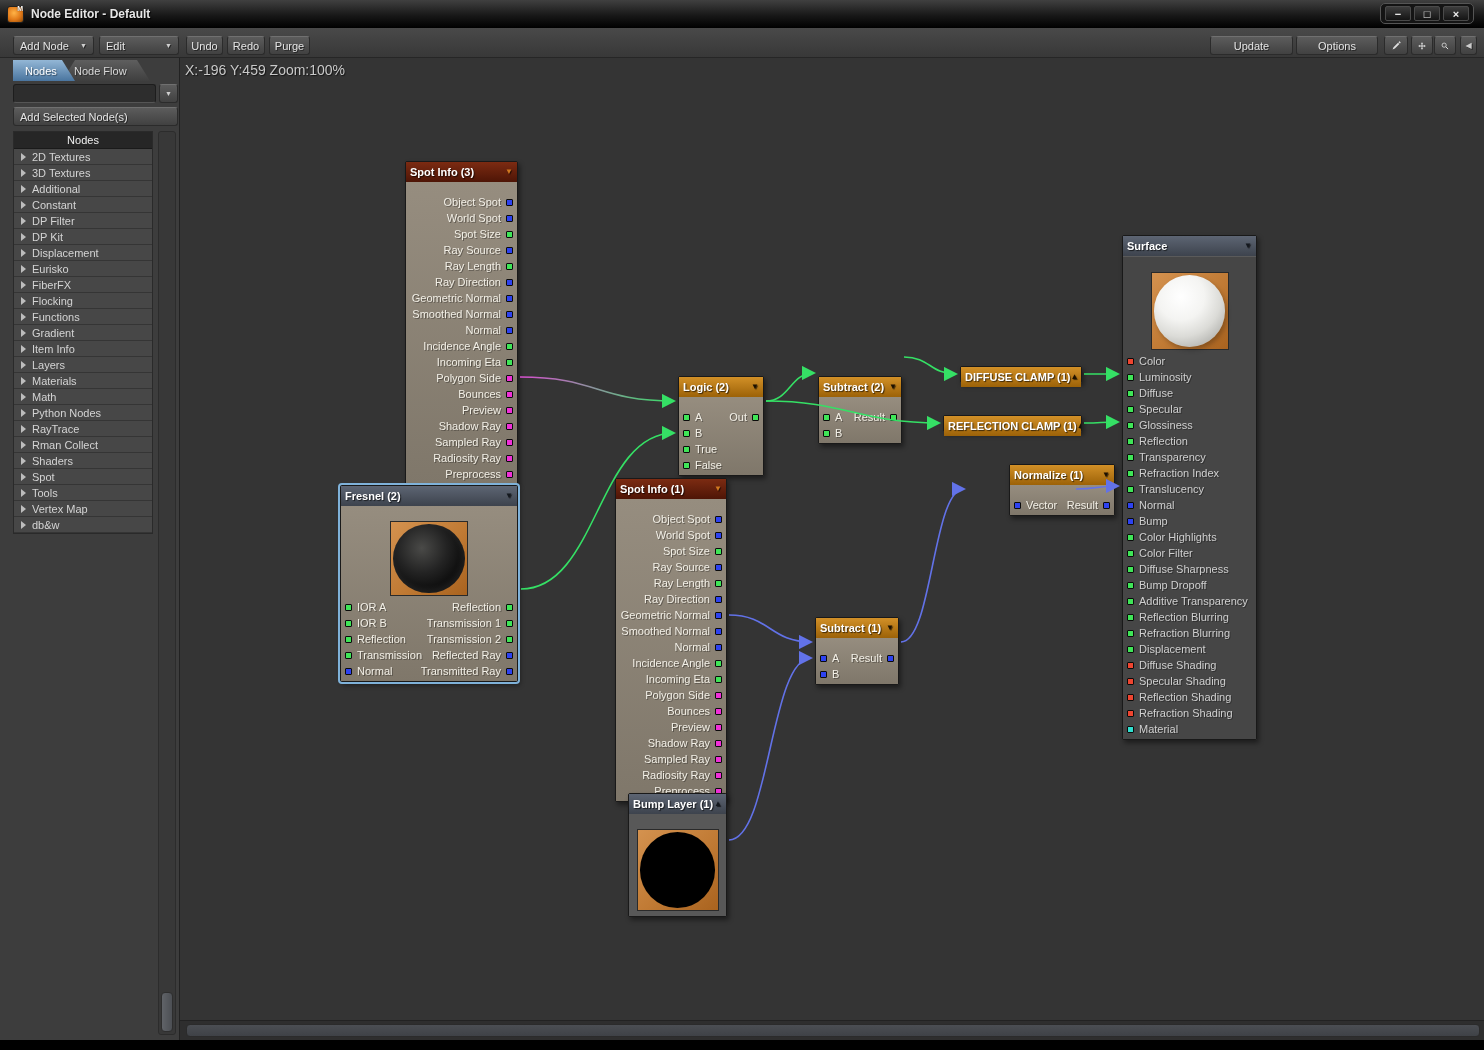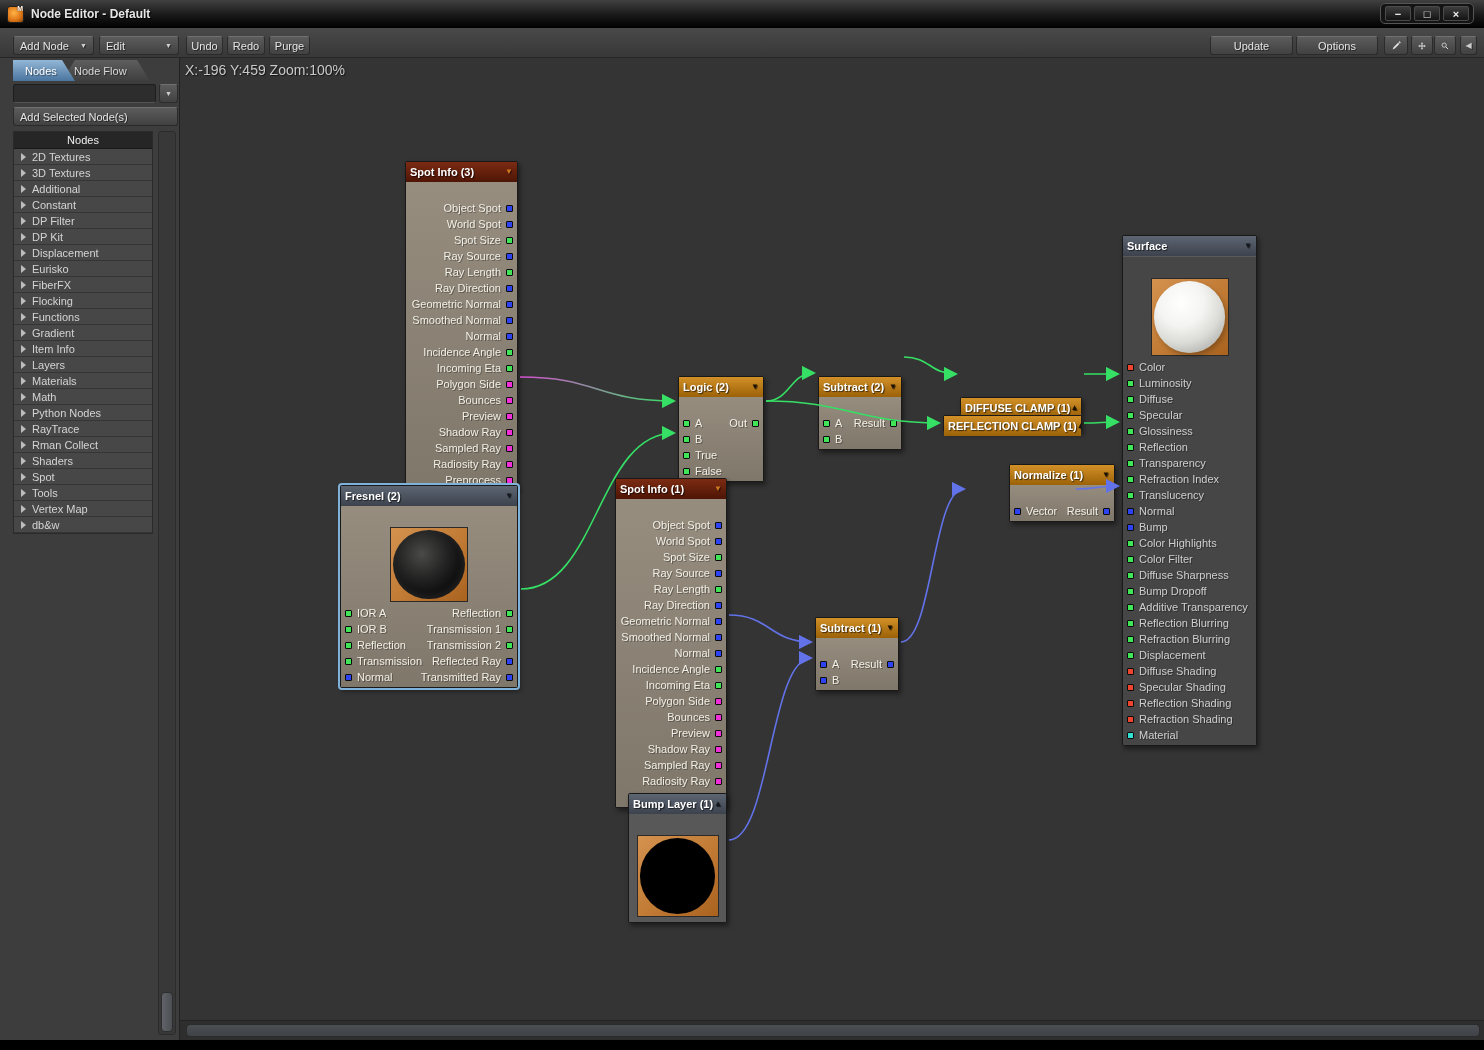--- a/index.html
+++ b/index.html
@@ -75,21 +75,21 @@
     color:#fff;text-shadow:1px 1px 1px rgba(0,0,0,.65);white-space:nowrap;overflow:hidden}
   .hdr-maroon{background:linear-gradient(#7c2b12,#4e1506)}
   .hdr-orange{background:linear-gradient(#d29027,#9c6208)}
   .hdr-slate{background:linear-gradient(#5d6573,#3d434d)}
   .tri{margin-left:auto;font-size:8px;line-height:1;flex:none}
   .hdr-maroon .tri{color:#d07820}
   .hdr-orange .tri{color:#1c1000}
   .hdr-slate .tri{color:#14181e}
   .node.collapsed{height:17px}
   .node.collapsed .node-header{height:15px}
-  .node-body{padding:18px 0 2px 0}
+  .node-body{padding:12px 0 2px 0}
   .body-tan{background:linear-gradient(#968d7f,#7f776a)}
   .body-dark{background:#464646;border-top:1px solid #5a5a5a}
   .body-gray{background:#585858}
   .port-row{height:16px;display:flex;align-items:center;padding:0 4px;color:#f2efe6;
     text-shadow:1px 1px 0 rgba(0,0,0,.35);white-space:nowrap}
   .body-dark .port-row{color:#cfcfcf}
   .grp{display:flex;align-items:center;gap:5px}
   .grp.out{margin-left:auto}
   .sock{width:7px;height:7px;border:1px solid #0b0b0b;flex:none;border-radius:1px}
   .preview{position:relative;margin:3px auto;border:1px solid #2a2a2a;
@@ -662,21 +662,21 @@
             <span class="sock" style="background: rgb(45, 66, 240);"></span>
             <span>Vector</span>
           </span>
           <span class="grp out">
             <span>Result</span>
             <span class="sock" style="background: rgb(45, 66, 240);"></span>
           </span>
         </div>
       </div>
     </div>
-    <div class="node collapsed" style="left: 960px; top: 366px; width: 122px; margin-top: 31px;">
+    <div class="node collapsed" style="left: 960px; top: 366px; width: 122px;">
       <div class="node-header hdr-orange">
         <span>DIFFUSE CLAMP (1)</span>
         <span class="tri">▲</span>
       </div>
     </div>
     <div class="node collapsed" style="left: 943px; top: 415px; width: 139px;">
       <div class="node-header hdr-orange">
         <span>REFLECTION CLAMP (1)</span>
         <span class="tri">▲</span>
       </div>

